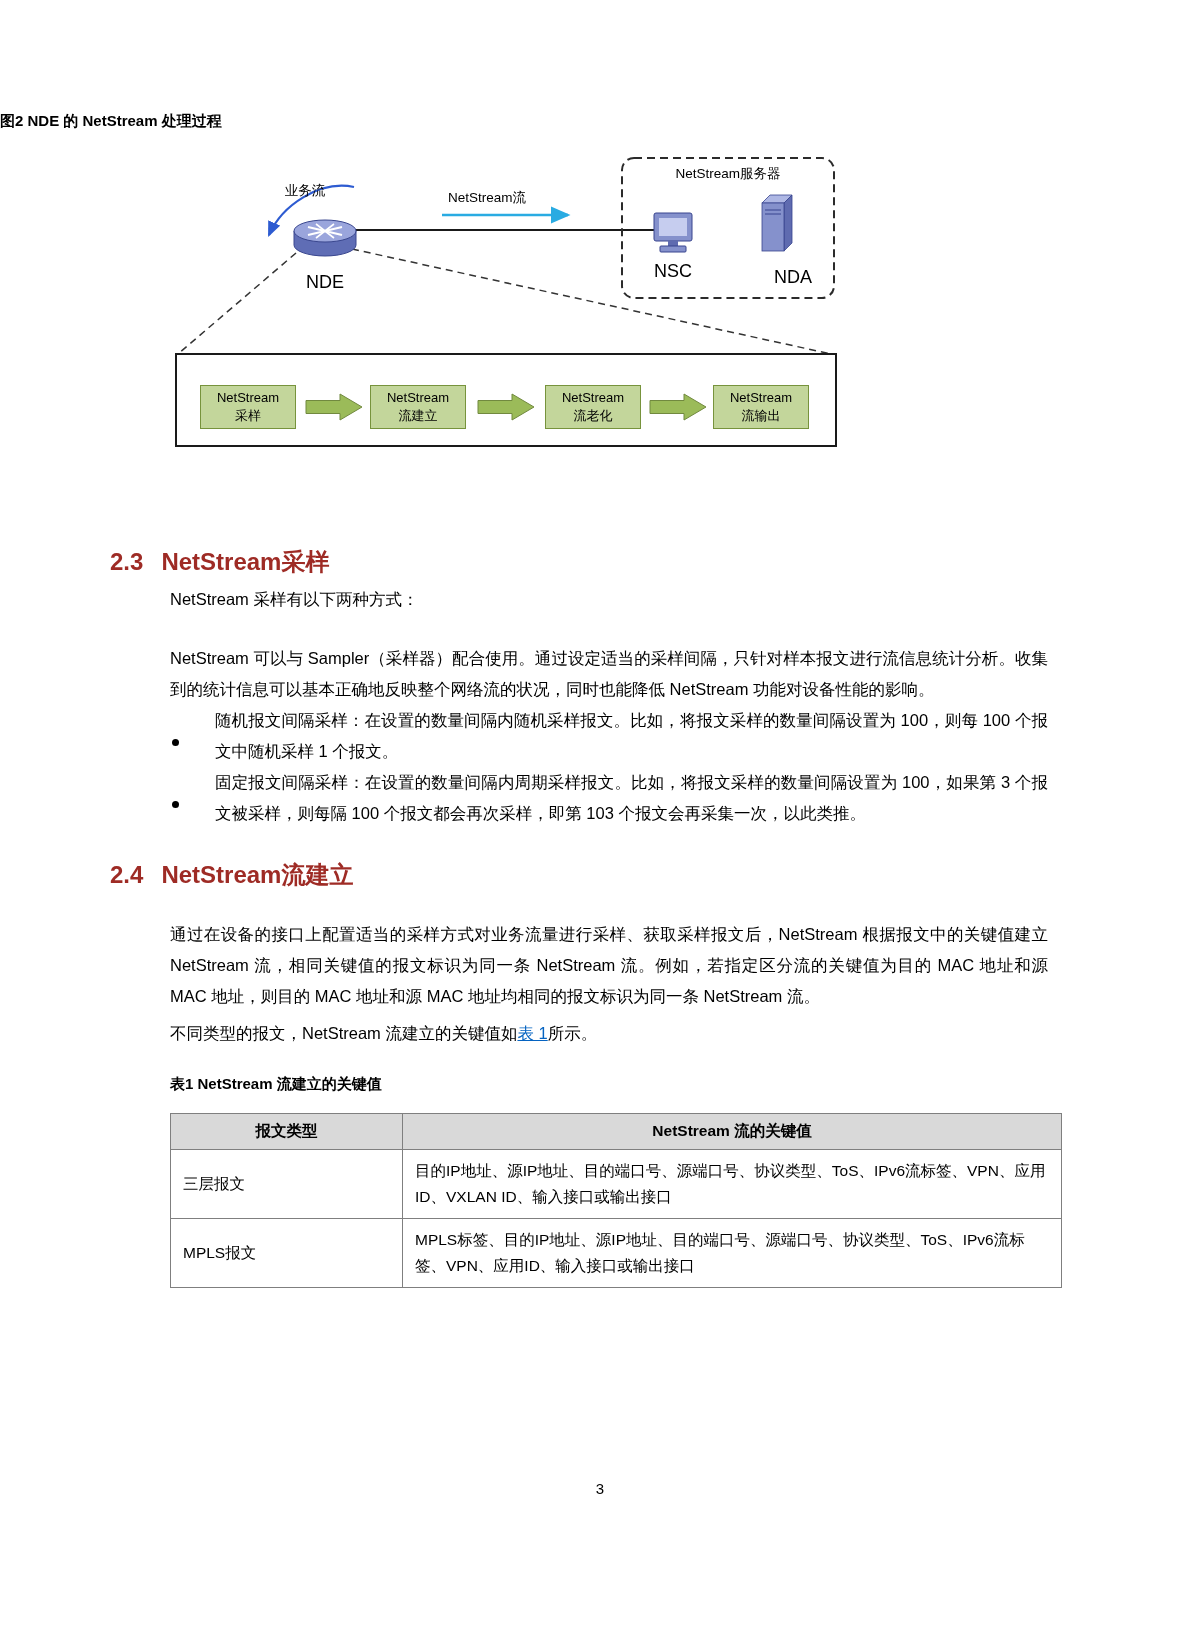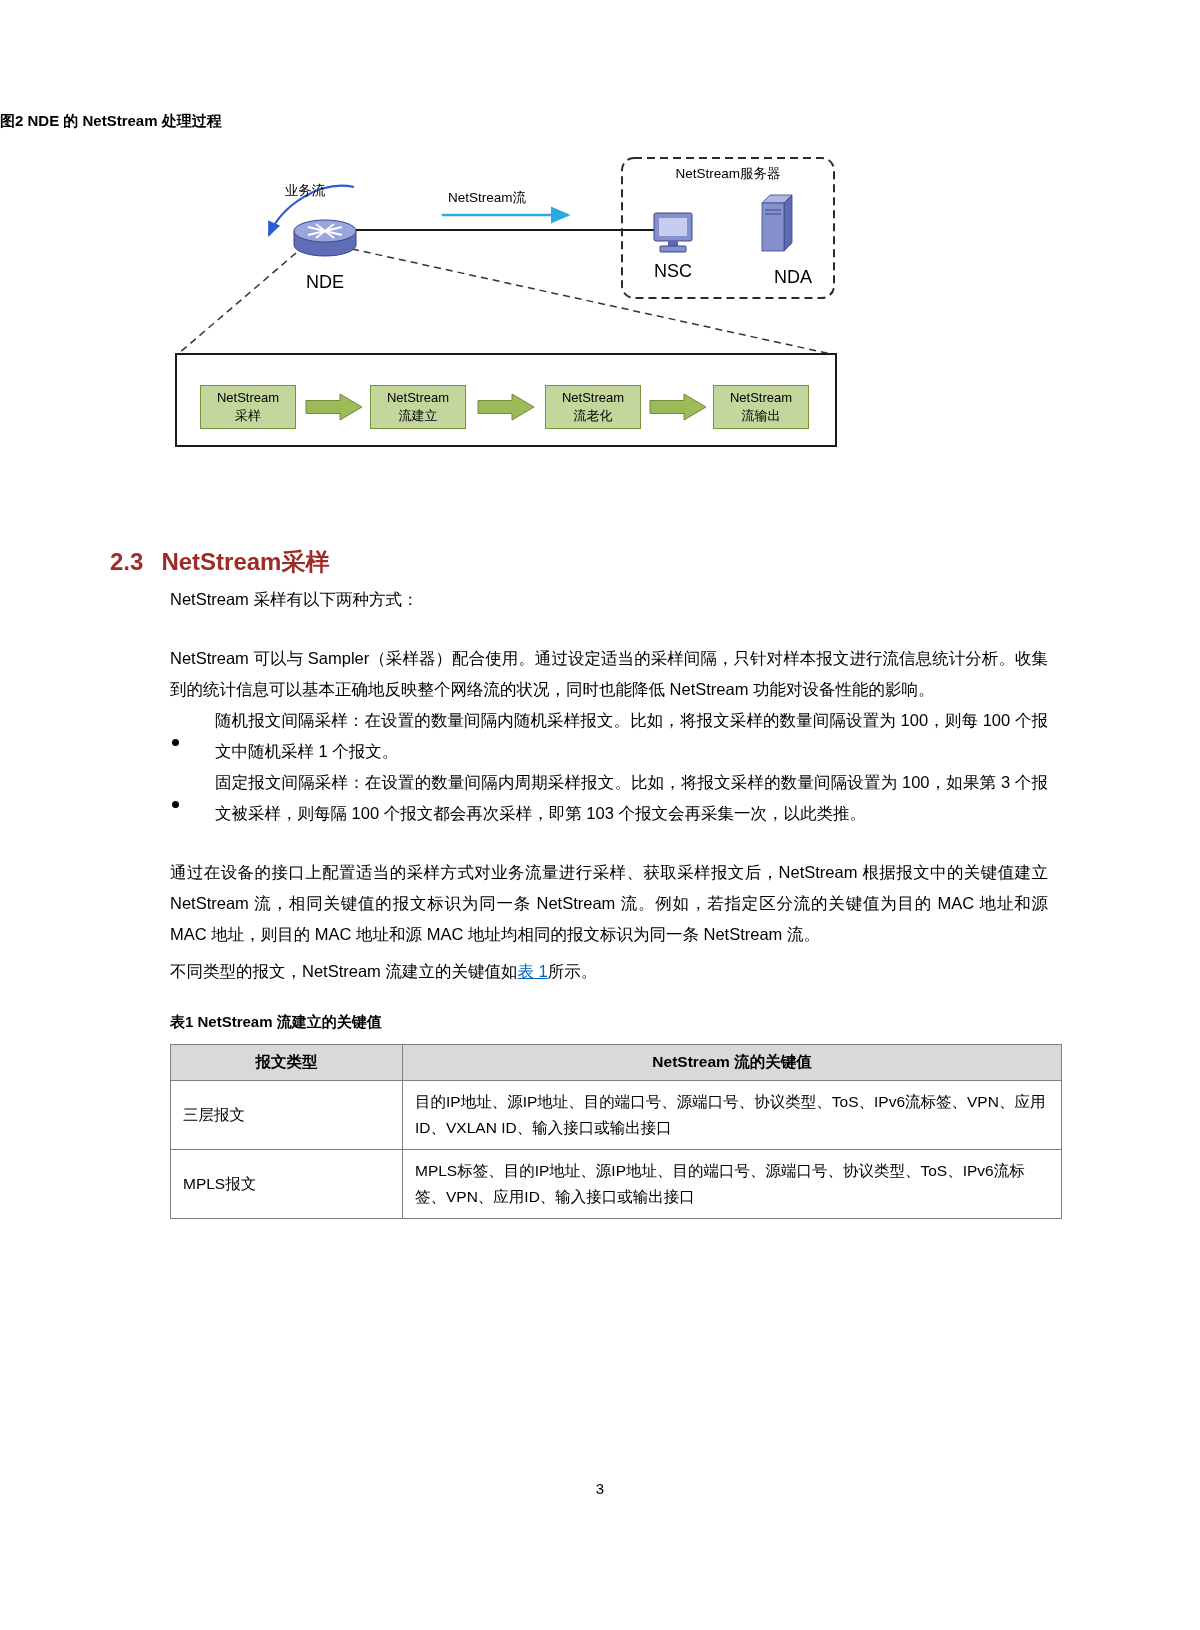--- a/index.html
+++ b/index.html
@@ -84,21 +84,21 @@
     text-align:justify;
   }
   .tlink {
     color:var(--link-blue,#0563C1);
     text-decoration:underline;
     cursor:pointer;
   }
 
   
   .tbl-caption {
-    margin:26px 0 12px 170px;
+    margin:26px 0 19px 170px;
     font-size:15px;
     font-weight:bold;
   }
   table.keys {
     margin-left:170px;
     width:892px;
     border-collapse:collapse;
     font-size:15.5px;
   }
   table.keys th {
@@ -216,20 +216,23 @@
 
   <div class="bullet">
     <span class="dot"></span>
     <p class="btext">随机报文间隔采样：在设置的数量间隔内随机采样报文。比如，将报文采样的数量间隔设置为 100，则每 100 个报文中随机采样 1 个报文。</p>
   </div>
   <div class="bullet">
     <span class="dot"></span>
     <p class="btext">固定报文间隔采样：在设置的数量间隔内周期采样报文。比如，将报文采样的数量间隔设置为 100，如果第 3 个报文被采样，则每隔 100 个报文都会再次采样，即第 103 个报文会再采集一次，以此类推。</p>
   </div>
 
+  <h2 class="h-red" style="margin-top:30px;">
+    <span>2.4</span><span class="ht">NetStream流建立</span>
+  </h2>
   <p class="body mt28">通过在设备的接口上配置适当的采样方式对业务流量进行采样、获取采样报文后，NetStream 根据报文中的关键值建立 NetStream 流，相同关键值的报文标识为同一条 NetStream 流。例如，若指定区分流的关键值为目的 MAC 地址和源 MAC 地址，则目的 MAC 地址和源 MAC 地址均相同的报文标识为同一条 NetStream 流。</p>
   <p class="body mt6">
     <span>不同类型的报文，NetStream 流建立的关键值如</span><a class="tlink">表 1</a><span>所示。</span>
   </p>
 
   <div class="tbl-caption">表1 NetStream 流建立的关键值</div>
   <table class="keys">
     <thead>
       <tr>
         <th class="col-type">报文类型</th>

